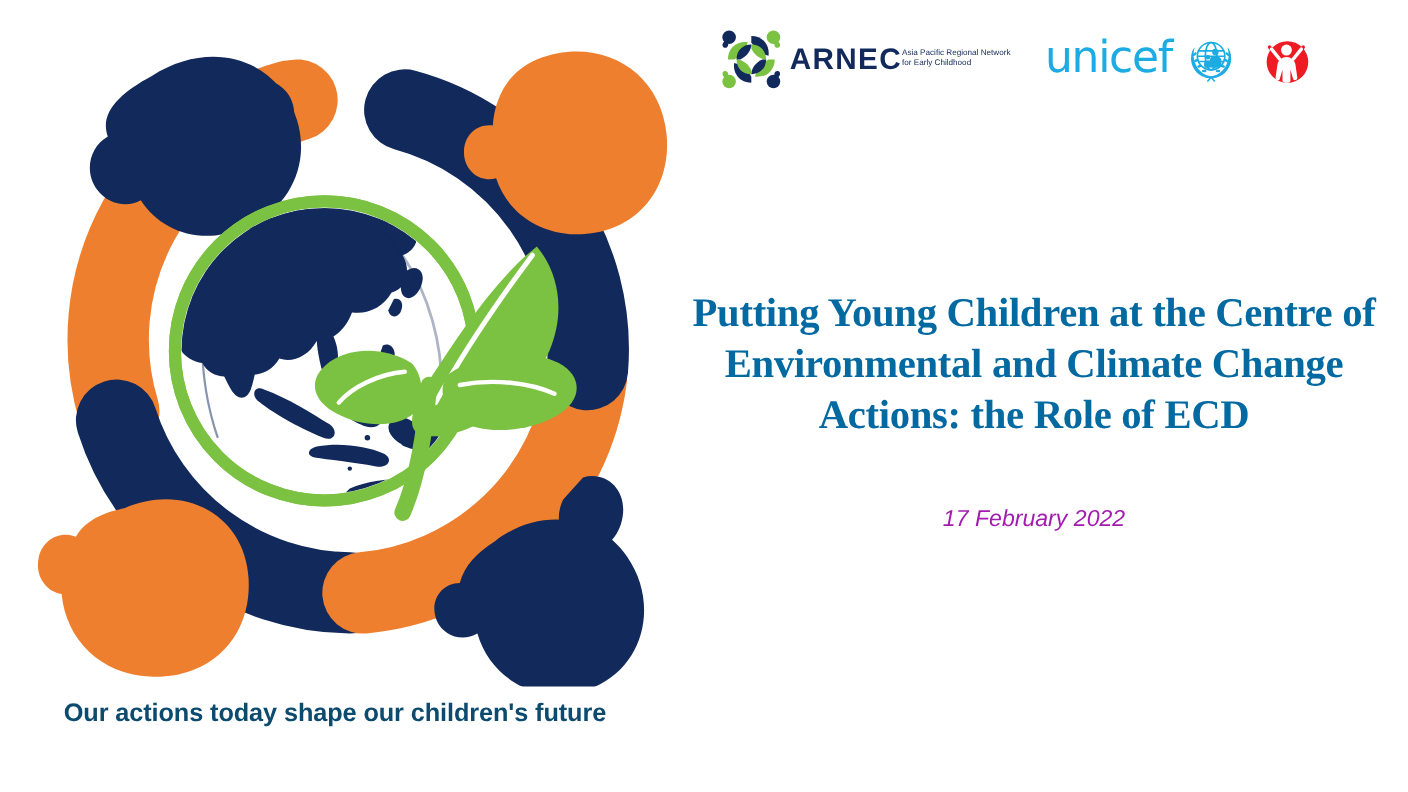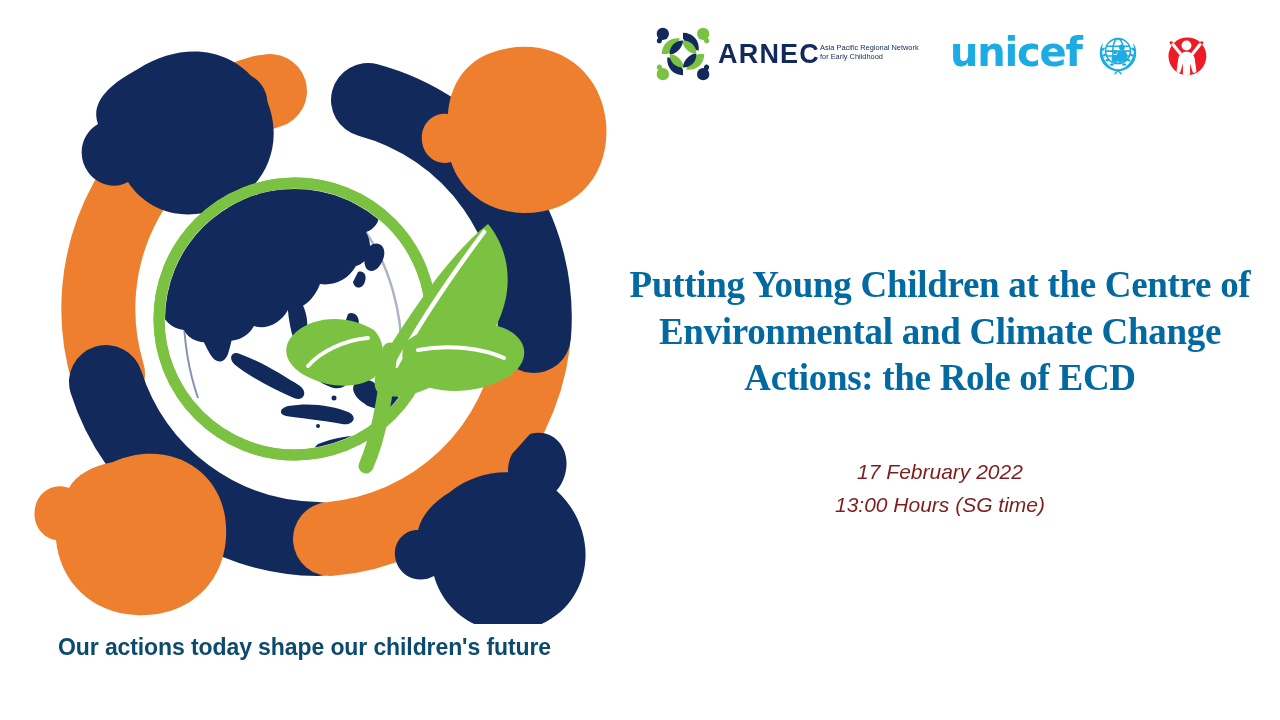--- a/index.html
+++ b/index.html
@@ -65,21 +65,21 @@
   #arnec-sub {
     font-size: 7.4px;
     color: #12295B;
     line-height: 1.22;
     margin-top: 2px;
     max-width: 104px;
     font-family: "Liberation Sans", sans-serif;
   }
 
   
-  #unicef-logo { display: flex; align-items: center; gap: 12px; margin-left: 26px; font-weight: bold; }
+  #unicef-logo { display: flex; align-items: center; gap: 12px; margin-left: 26px; }
   #unicef-word {
     font-size: 40px;
     color: #1CABE2;
     line-height: 1;
     font-family: "DejaVu Sans", sans-serif;
     letter-spacing: -1.2px;
     position: relative;
     top: -2px;
   }
   #unicef-emblem { width: 48px; height: 48px; display: block; }
@@ -118,21 +118,21 @@
   #datetime-block {
     position: absolute;
     left: 610px;
     top: 456px;
     width: 660px;
     text-align: center;
   }
   .datetime-line {
     font-size: 21px;
     font-style: italic;
-    color: #7f1d1d;
+    color: #a21caf;
     line-height: 1.55;
   }
 </style>
 </head>
 <body>
 
 <div id="illustration">
   <svg viewBox="0 0 610 610" xmlns="http://www.w3.org/2000/svg">
     <defs>
 
@@ -406,14 +406,13 @@
   </div>
 
 </div>
 
 <div id="title-block">
   <h1 id="event-title">Putting Young Children at the Centre of Environmental and Climate Change Actions: the Role of ECD</h1>
 </div>
 
 <div id="datetime-block">
   <div class="datetime-line">17 February 2022</div>
-  <div class="datetime-line">13:00 Hours (SG time)</div>
 </div>
 
 </body></html>

